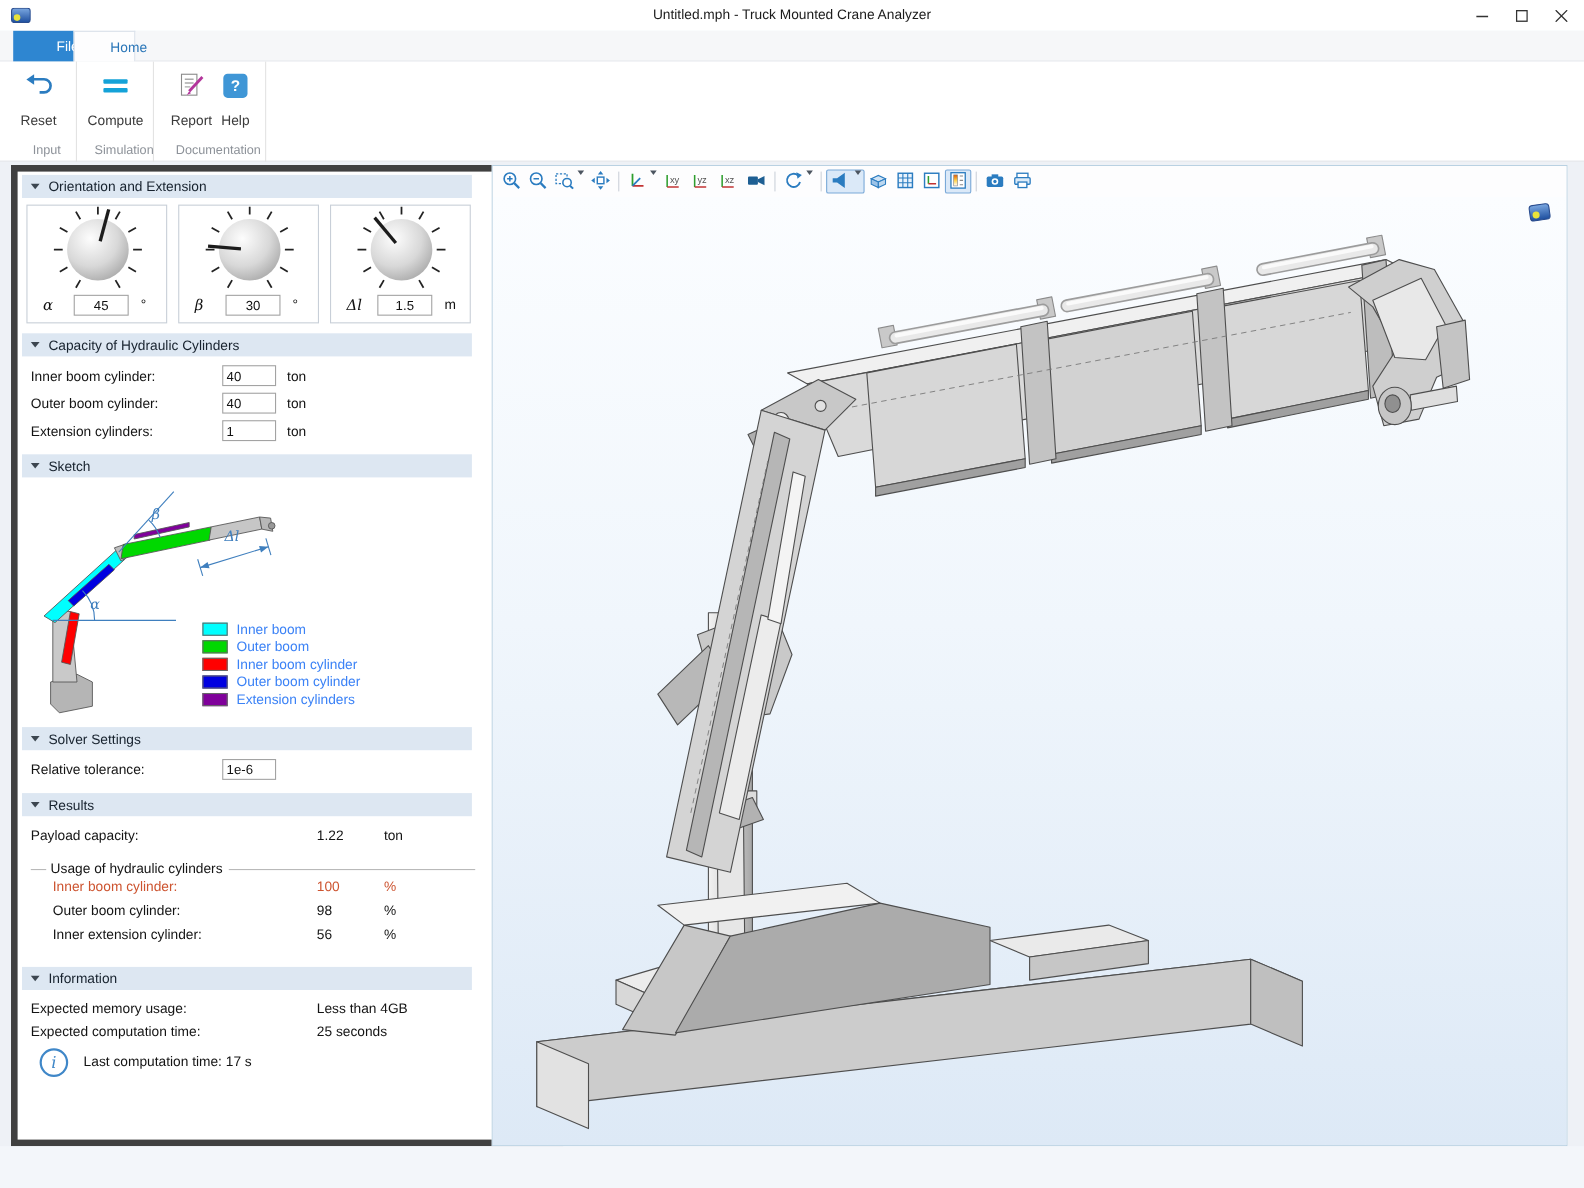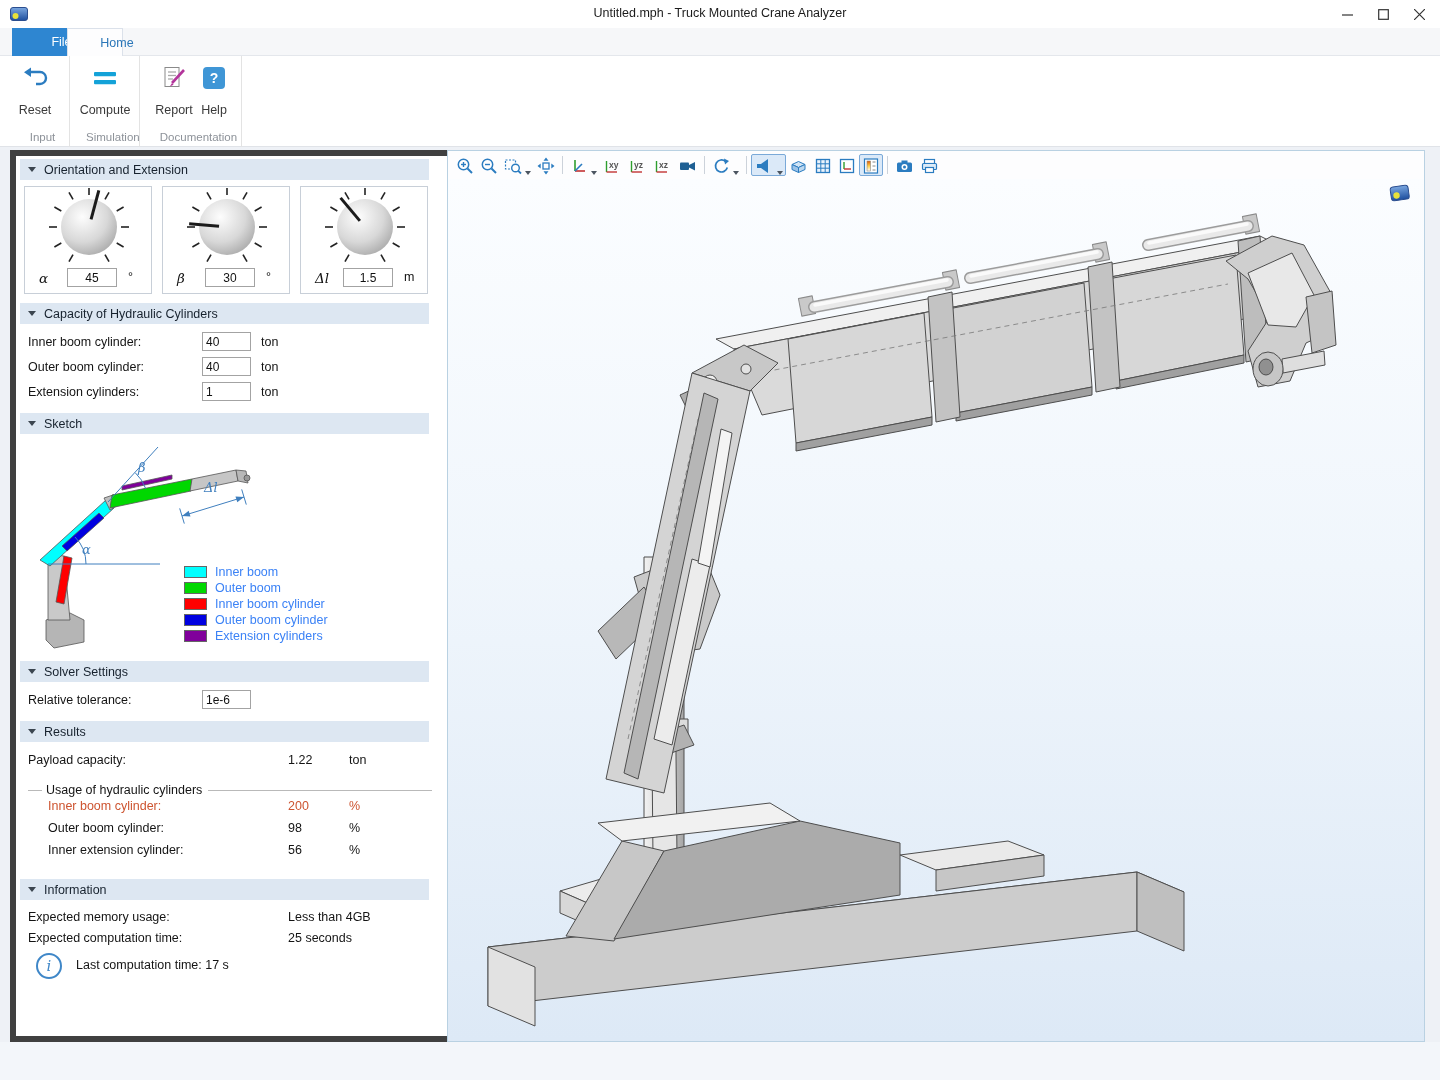--- a/index.html
+++ b/index.html
@@ -59,21 +59,21 @@
 
   
   #sketch-legend { position:absolute; left:168px; top:408px; }
   .lgrow { display:flex; align-items:center; height:16px; }
   .lgsw { width:23px; height:12px; border:1px solid #666; margin-right:8px; }
   .lgtx { font-size:12.5px; color:#3b82f6; }
 
   
   #gtoolbar { position:absolute; left:0; top:0; width:100%; height:28px; background:#fdfdfe;
     display:flex; align-items:center; padding-left:5px; }
-  .tbtn { height:22px; display:flex; align-items:flex-end; padding:0 2px; border:1px solid transparent; border-radius:2px;font-weight:bold; }
+  .tbtn { height:22px; display:flex; align-items:flex-start; padding:0 2px; border:1px solid transparent; border-radius:2px; }
   .tbtn.on { border:1px solid #7aa9d8; background:#dbe9f8; }
   .tsep { width:1px; height:18px; background:#ccd2da; margin:0 4px; }
   .caret { width:0; height:0; border-left:3.5px solid transparent; border-right:3.5px solid transparent;
     border-top:4px solid #4c5560; margin-left:3px; }
 
   #gcanvas { position:absolute; left:0; top:28px; right:0; bottom:0;
     background:linear-gradient(180deg,#fbfdff 0%, #f0f6fc 45%, #dde9f6 100%); }
   #corner-logo { position:absolute; right:14px; top:6px; transform:rotate(-8deg); }
 
   svg text { font-family:"Liberation Sans",sans-serif; }
@@ -350,21 +350,21 @@
   <span class="fvalue" style="left:272px;top:597px;">1.22</span>
   <span class="funit" style="left:333px;top:597px;">ton</span>
 
   <div class="usage-divider" style="top:627px;">
     <span class="dln" style="width:14px;"></span>
     <span class="dtx">Usage of hydraulic cylinders</span>
     <span class="dln" style="flex:1;"></span>
   </div>
 
   <span class="flabel" style="left: 32px; top: 643px; color: rgb(205, 84, 48);">Inner boom cylinder:</span>
-  <span class="fvalue" style="left: 272px; top: 643px; color: rgb(205, 84, 48);">200</span>
+  <span class="fvalue" style="left: 272px; top: 643px; color: rgb(205, 84, 48);">100</span>
   <span class="funit" style="left: 333px; top: 643px; color: rgb(205, 84, 48);">%</span>
 
   <span class="flabel" style="left:32px;top:665px;">Outer boom cylinder:</span>
   <span class="fvalue" style="left:272px;top:665px;">98</span>
   <span class="funit" style="left:333px;top:665px;">%</span>
 
   <span class="flabel" style="left:32px;top:687px;">Inner extension cylinder:</span>
   <span class="fvalue" style="left:272px;top:687px;">56</span>
   <span class="funit" style="left:333px;top:687px;">%</span>
 

